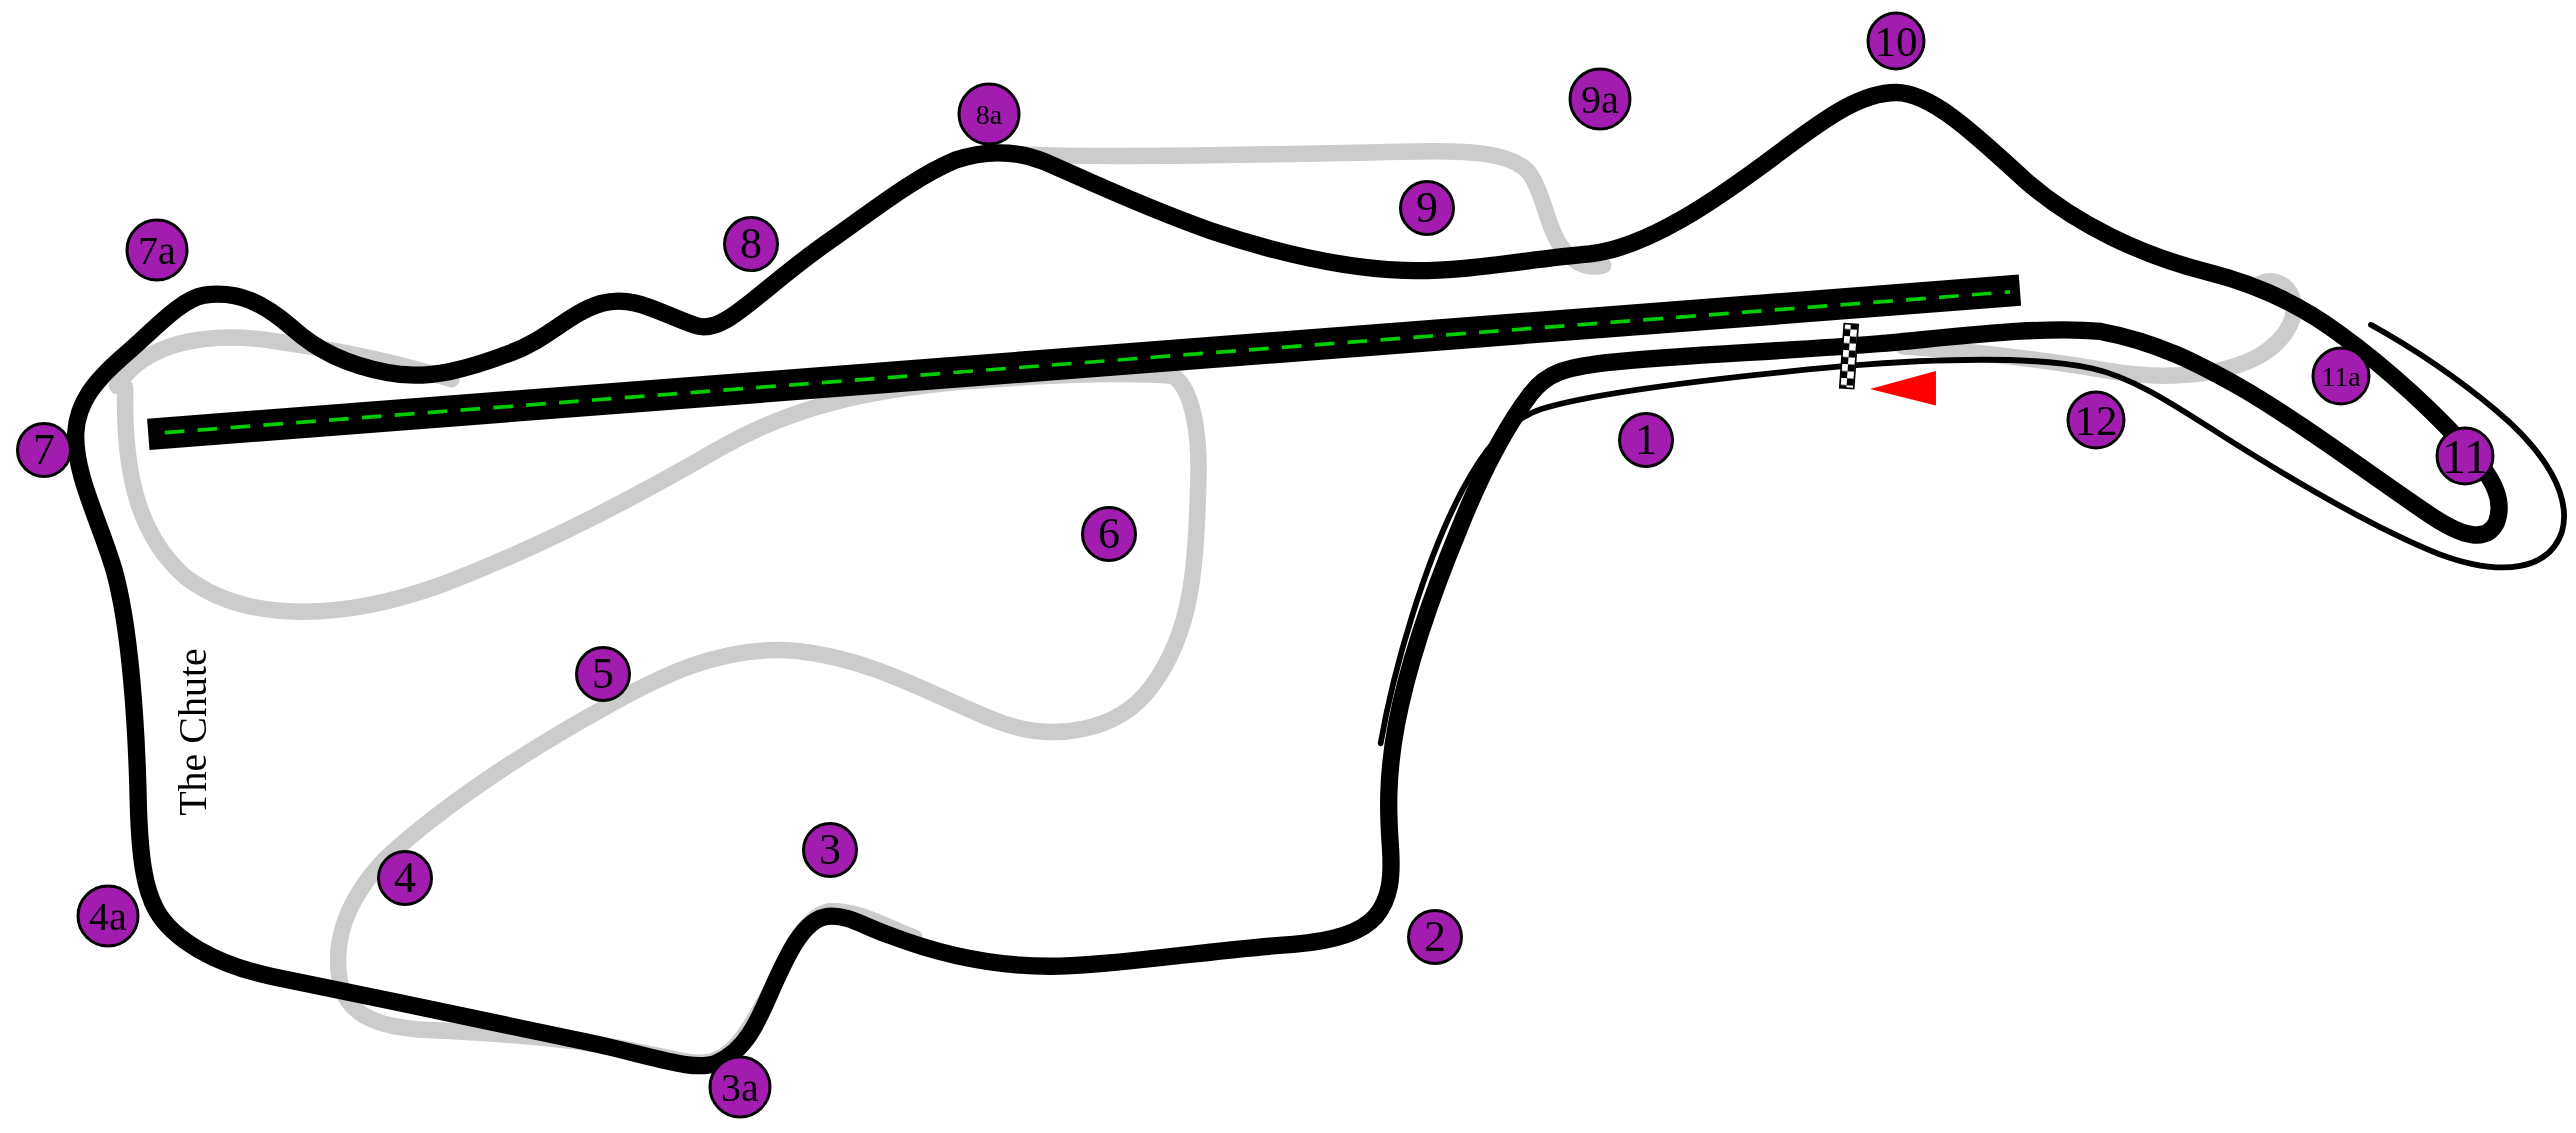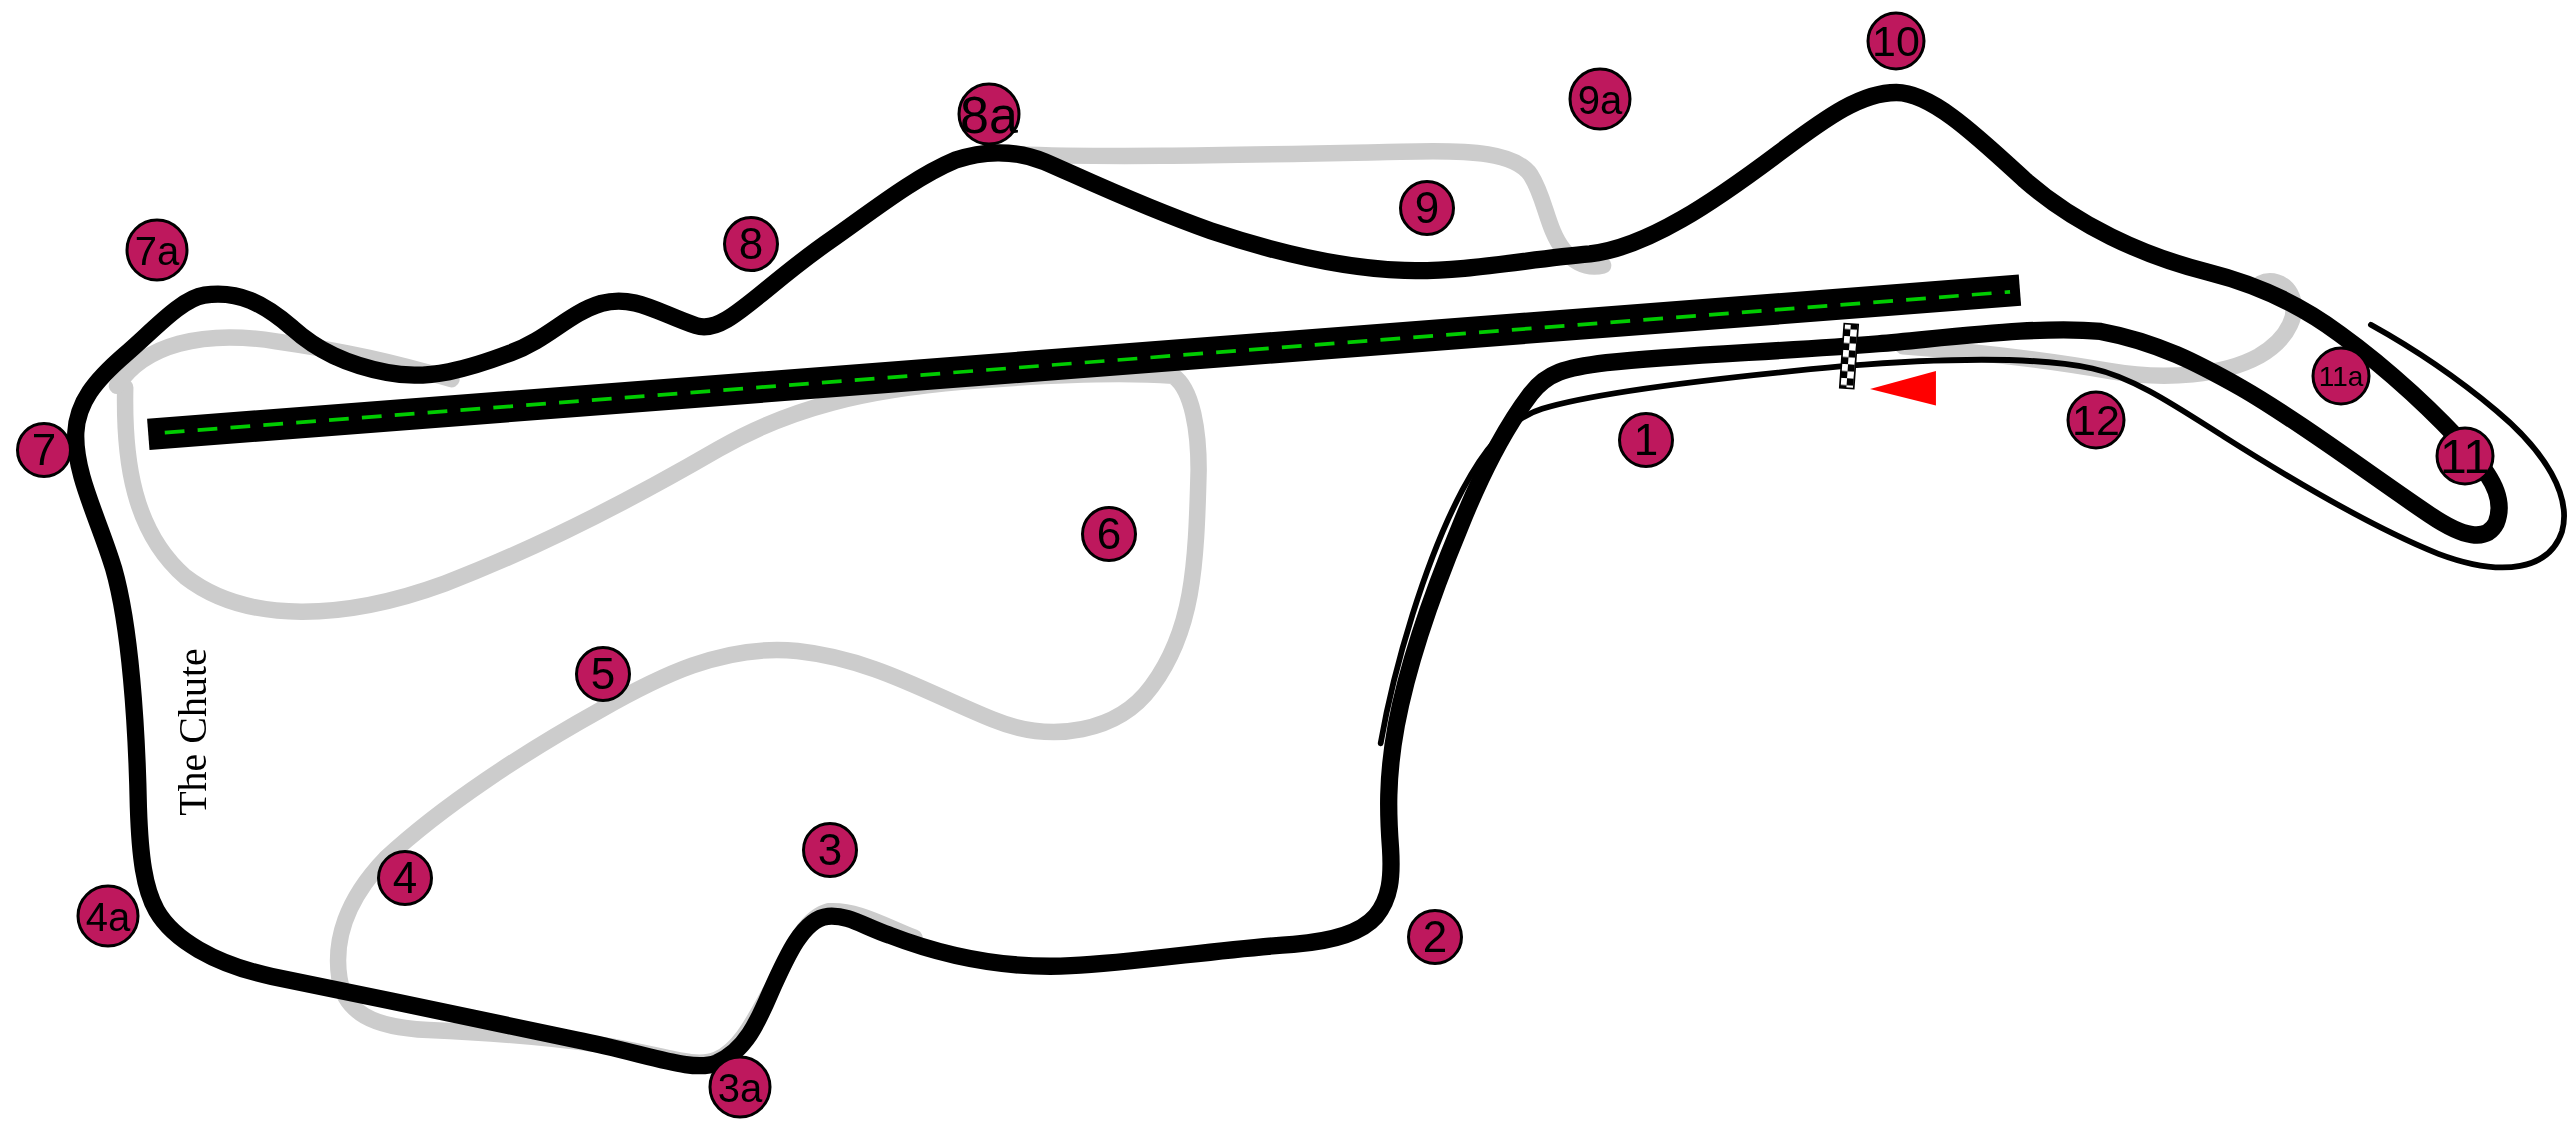--- a/index.html
+++ b/index.html
@@ -18,26 +18,26 @@
   #track-svg {
     position: absolute;
     left: 0;
     top: 0;
   }
   .turn-marker {
     position: absolute;
     transform: translate(-50%, -50%);
     border: 3.3px solid #000;
     border-radius: 50%;
-    background: #be185d;
+    background: #a21caf;
     color: #000;
     display: flex;
     align-items: center;
     justify-content: center;
-    font-family: Liberation Sans, sans-serif;
+    font-family: Liberation Serif, serif;
     line-height: 1;
     box-sizing: border-box;
     z-index: 5;
   }
   #chute-label {
     position: absolute;
     left: 192px;
     top: 732px;
     transform: translate(-50%, -50%) rotate(-90deg);
     font-size: 40px;
@@ -169,21 +169,21 @@
       <div class="turn-marker" style="left: 1435px; top: 937px; width: 56px; height: 56px; font-size: 44px; border-color: rgb(0, 0, 0);">2</div>
       <div class="turn-marker" style="left: 830px; top: 850px; width: 56px; height: 56px; font-size: 44px; border-color: rgb(0, 0, 0);">3</div>
       <div class="turn-marker" style="left: 740px; top: 1087px; width: 63px; height: 63px; font-size: 40px; border-color: rgb(0, 0, 0);">3a</div>
       <div class="turn-marker" style="left: 405px; top: 878px; width: 56px; height: 56px; font-size: 44px; border-color: rgb(0, 0, 0);">4</div>
       <div class="turn-marker" style="left: 108px; top: 916px; width: 63px; height: 63px; font-size: 40px; border-color: rgb(0, 0, 0);">4a</div>
       <div class="turn-marker" style="left: 603px; top: 674px; width: 56px; height: 56px; font-size: 44px; border-color: rgb(0, 0, 0);">5</div>
       <div class="turn-marker" style="left: 1109px; top: 534px; width: 56px; height: 56px; font-size: 44px; border-color: rgb(0, 0, 0);">6</div>
       <div class="turn-marker" style="left: 44px; top: 450px; width: 56px; height: 56px; font-size: 44px; border-color: rgb(0, 0, 0);">7</div>
       <div class="turn-marker" style="left: 157px; top: 250px; width: 63px; height: 63px; font-size: 40px; border-color: rgb(0, 0, 0);">7a</div>
       <div class="turn-marker" style="left: 751px; top: 244px; width: 56px; height: 56px; font-size: 44px; border-color: rgb(0, 0, 0);">8</div>
-      <div class="turn-marker" style="left: 989px; top: 114px; width: 63px; height: 63px; font-size: 52px; border-color: rgb(0, 0, 0);">8a</div>
+      <div class="turn-marker" style="left: 989px; top: 114px; width: 63px; height: 63px; font-size: 28px; border-color: rgb(0, 0, 0);">8a</div>
       <div class="turn-marker" style="left: 1427px; top: 208px; width: 56px; height: 56px; font-size: 44px; border-color: rgb(0, 0, 0);">9</div>
       <div class="turn-marker" style="left: 1600px; top: 99px; width: 63px; height: 63px; font-size: 40px; border-color: rgb(0, 0, 0);">9a</div>
       <div class="turn-marker" style="left: 1896px; top: 41px; width: 59px; height: 59px; font-size: 43px; border-color: rgb(0, 0, 0);">10</div>
       <div class="turn-marker" style="left: 2465px; top: 456px; width: 59px; height: 59px; font-size: 48px; border-color: rgb(0, 0, 0);">11</div>
       <div class="turn-marker" style="left: 2341px; top: 376px; width: 59px; height: 59px; font-size: 28px; border-color: rgb(0, 0, 0); text-align: center;">11a</div>
       <div class="turn-marker" style="left: 2096px; top: 420px; width: 59px; height: 59px; font-size: 43px; border-color: rgb(0, 0, 0);">12</div>
     </div>
 </div>
 
 

